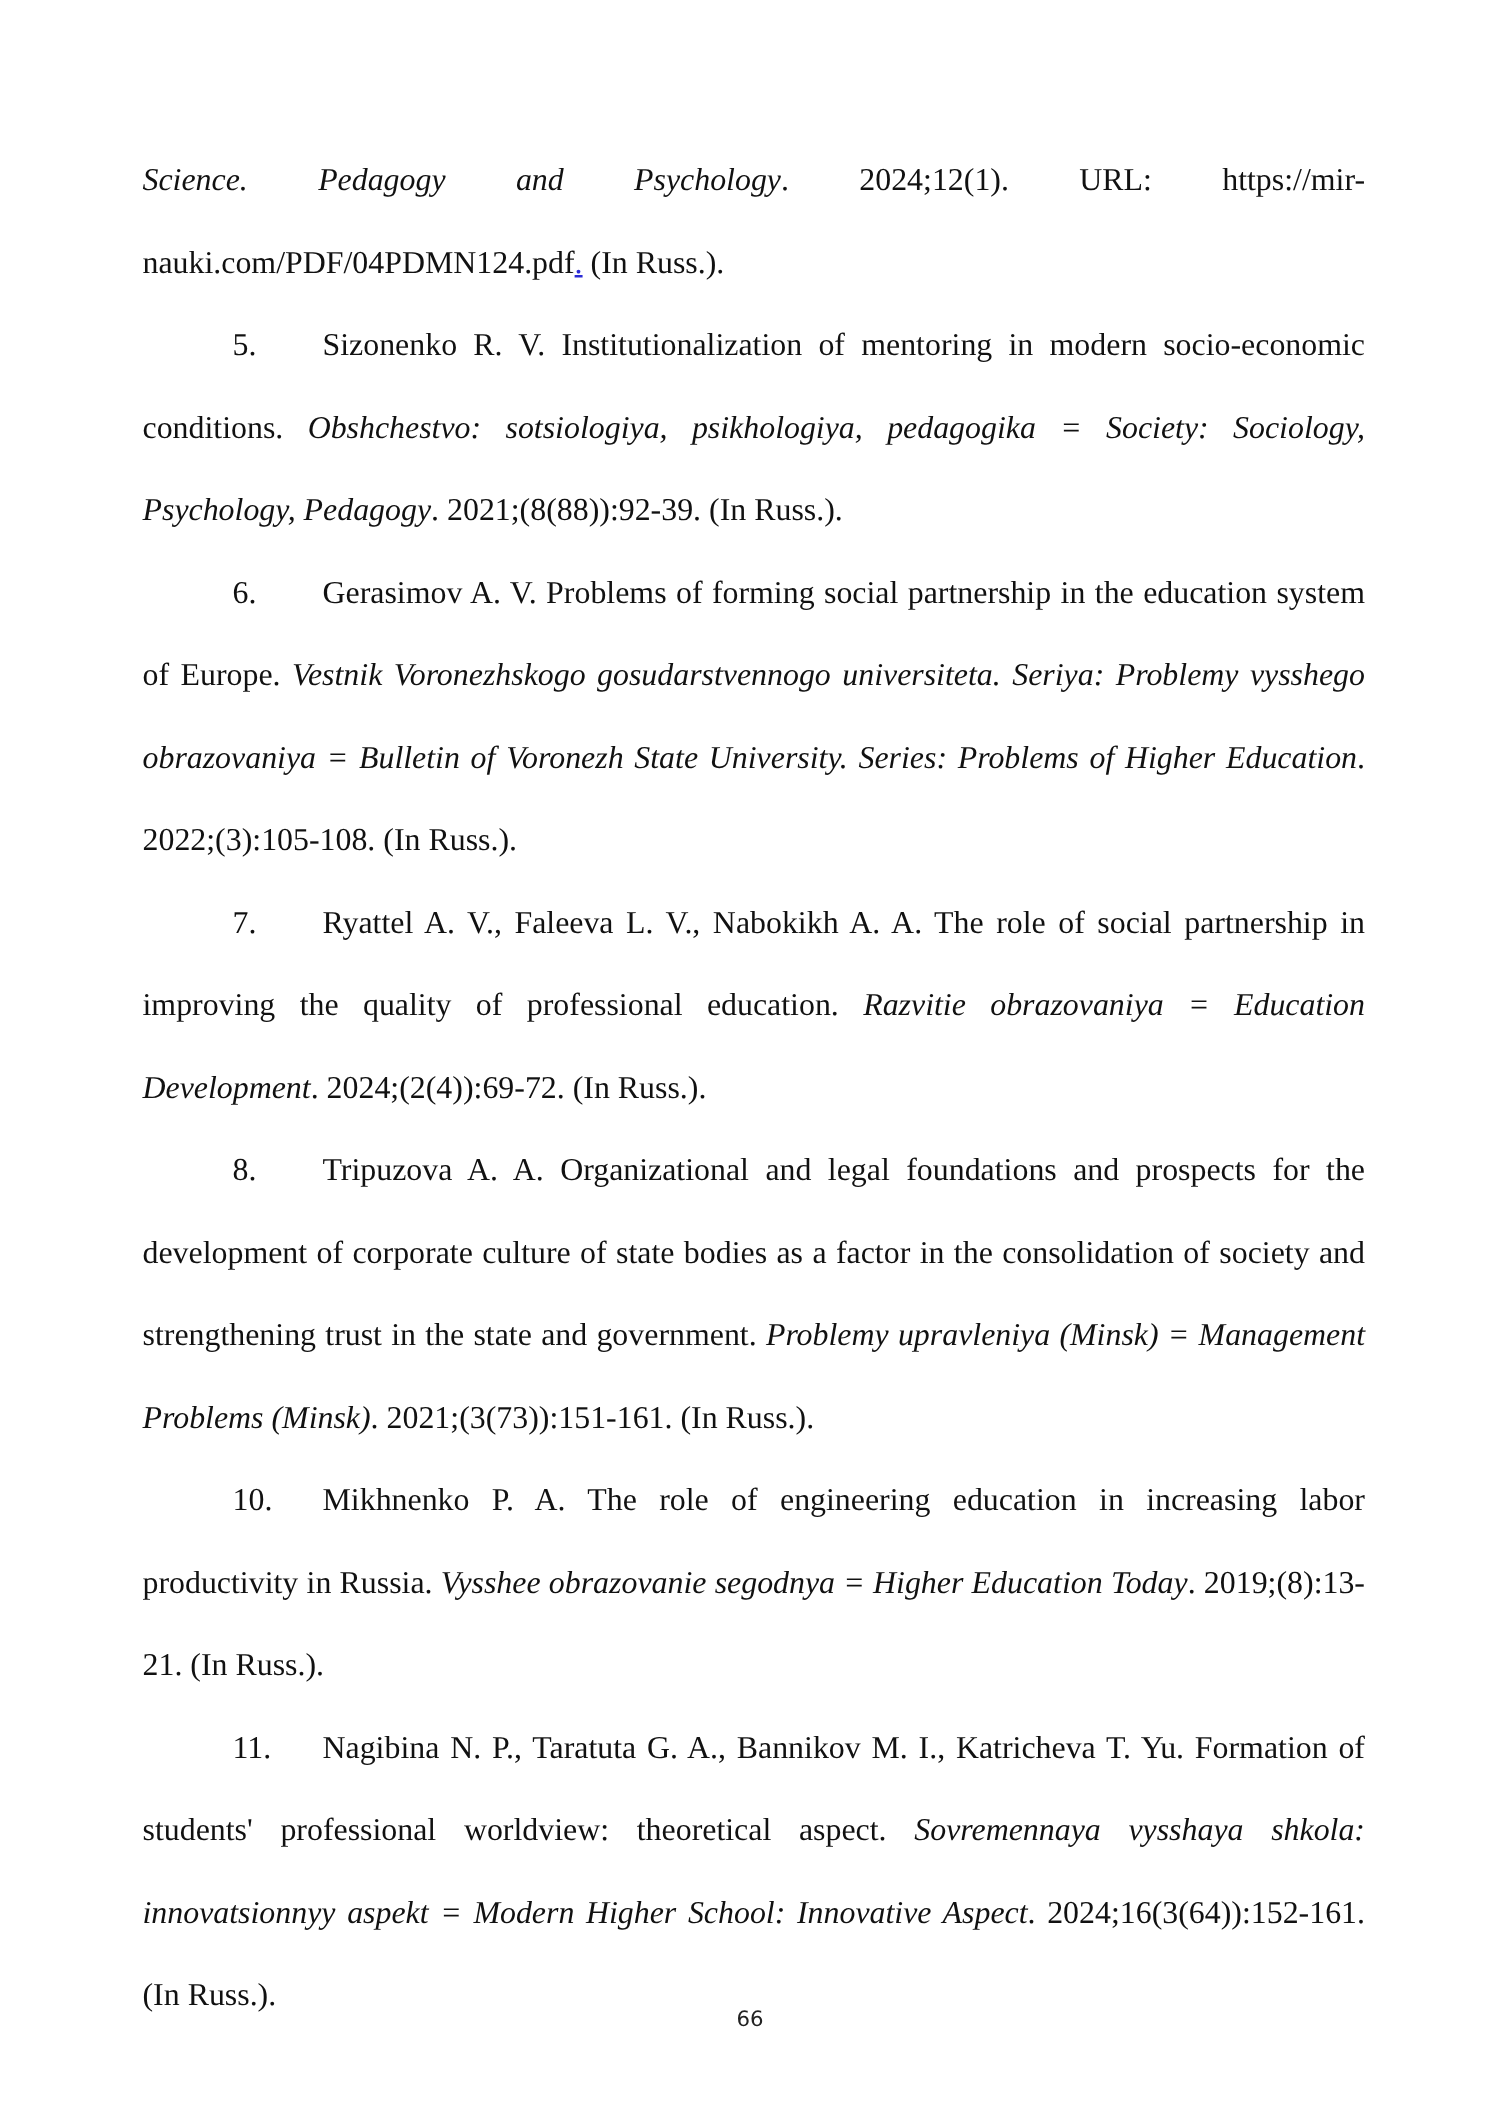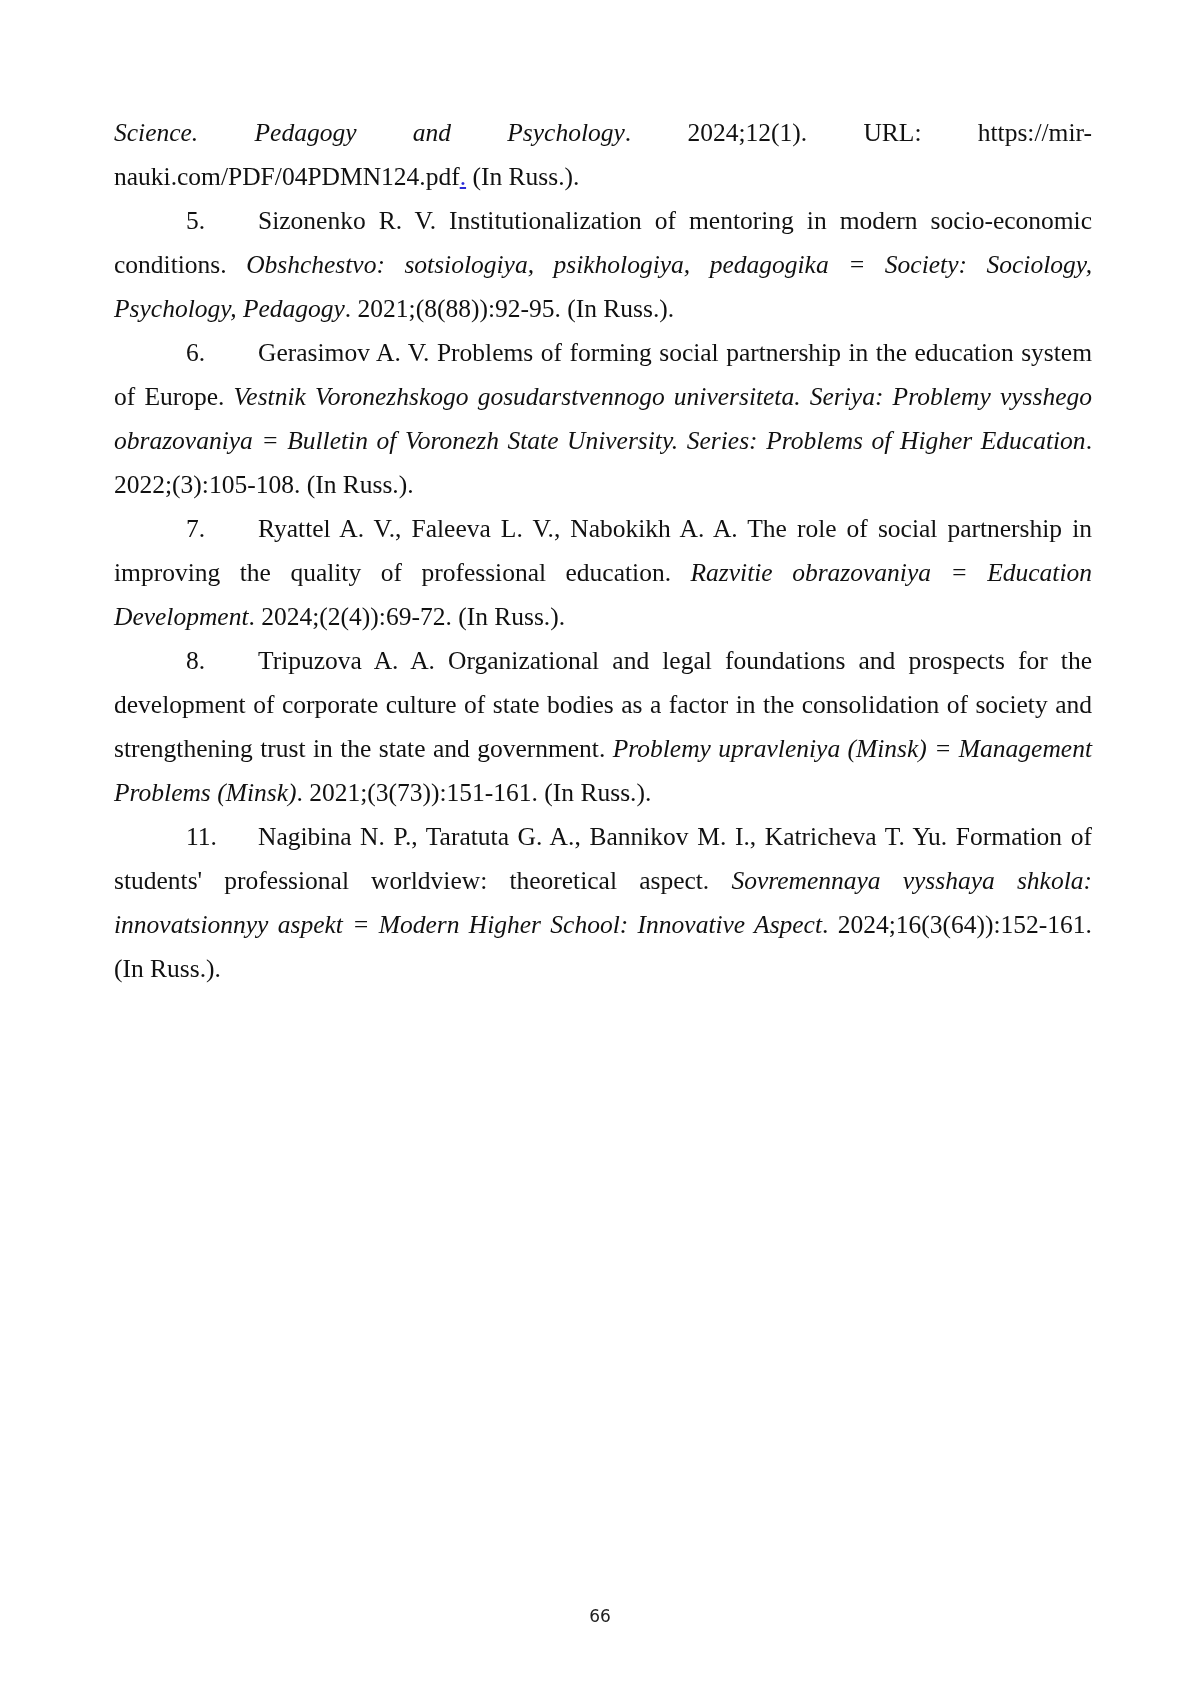--- a/index.html
+++ b/index.html
@@ -14,21 +14,21 @@
       overflow: hidden;
       color: #111111;
     }
     .page {
       position: absolute;
       left: 114px;
       top: 111px;
       width: 978px;
       font-family: "Liberation Serif", serif;
       font-size: 25.5px;
-      line-height: 44px;
+      line-height: 66px;
       text-align: justify;
       text-align-last: auto;
     }
     .para {
       margin: 0;
       padding: 0;
     }
     .ref {
       text-indent: 72px;
     }
@@ -55,35 +55,38 @@
   </style>
 </head>
 <body>
 
 <div class="page">
   <p class="para">
     <span class="it">Science. Pedagogy and Psychology</span><span>. 2024;12(1). URL: https://mir-nauki.com/PDF/04PDMN124.pdf</span><span class="link-dot">.</span><span> (In Russ.).</span>
   </p>
 
   <p class="para ref">
-    <span class="num">5.</span><span>Sizonenko R. V. Institutionalization of mentoring in modern socio-economic conditions. </span><span class="it">Obshchestvo: sotsiologiya, psikhologiya, pedagogika = Society: Sociology, Psychology, Pedagogy</span><span>. 2021;(8(88)):92-95. (In Russ.).</span>
+    <span class="num">5.</span><span>Sizonenko R. V. Institutionalization of mentoring in modern socio-economic conditions. </span><span class="it">Obshchestvo: sotsiologiya, psikhologiya, pedagogika = Society: Sociology, Psychology, Pedagogy</span><span>. 2021;(8(88)):92-39. (In Russ.).</span>
   </p>
 
   <p class="para ref">
     <span class="num">6.</span><span>Gerasimov A. V. Problems of forming social partnership in the education system of Europe. </span><span class="it">Vestnik Voronezhskogo gosudarstvennogo universiteta. Seriya: Problemy vysshego obrazovaniya = Bulletin of Voronezh State University. Series: Problems of Higher Education</span><span>. 2022;(3):105-108. (In Russ.).</span>
   </p>
 
   <p class="para ref">
     <span class="num">7.</span><span>Ryattel A. V., Faleeva L. V., Nabokikh A. A. The role of social partnership in improving the quality of professional education. </span><span class="it">Razvitie obrazovaniya = Education Development</span><span>. 2024;(2(4)):69-72. (In Russ.).</span>
   </p>
 
   <p class="para ref">
     <span class="num">8.</span><span>Tripuzova A. A. Organizational and legal foundations and prospects for the development of corporate culture of state bodies as a factor in the consolidation of society and strengthening trust in the state and government. </span><span class="it">Problemy upravleniya (Minsk) = Management Problems (Minsk)</span><span>. 2021;(3(73)):151-161. (In Russ.).</span>
   </p>
 
 
+  <p class="para ref">
+    <span class="num">10.</span><span>Mikhnenko P. A. The role of engineering education in increasing labor productivity in Russia. </span><span class="it">Vysshee obrazovanie segodnya = Higher Education Today</span><span>. 2019;(8):13-21. (In Russ.).</span>
+  </p>
 
   <p class="para ref">
     <span class="num">11.</span><span>Nagibina N. P., Taratuta G. A., Bannikov M. I., Katricheva T. Yu. Formation of students' professional worldview: theoretical aspect. </span><span class="it">Sovremennaya vysshaya shkola: innovatsionnyy aspekt = Modern Higher School: Innovative Aspect</span><span>. 2024;16(3(64)):152-161. (In Russ.).</span>
   </p>
 </div>
 
 <div class="page-number">66</div>
 
 </body></html>

